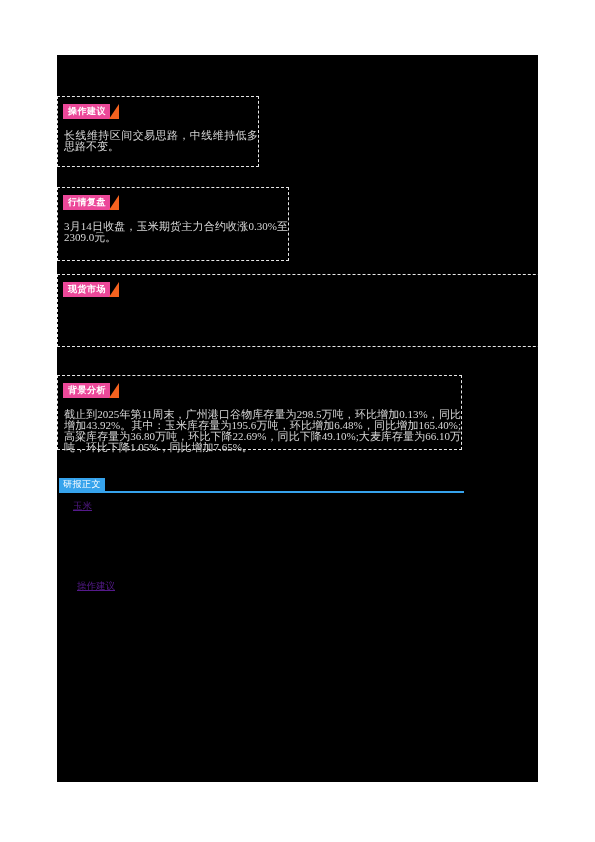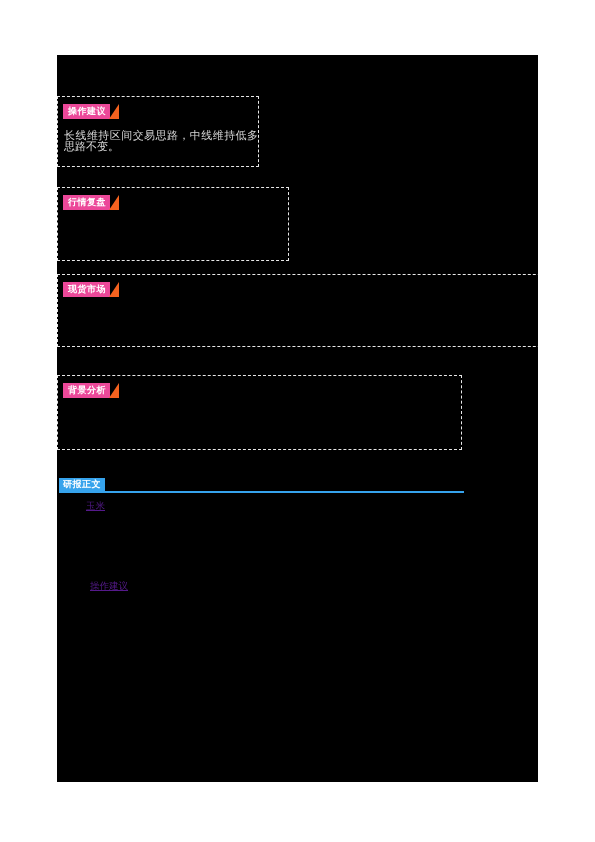--- a/index.html
+++ b/index.html
@@ -92,21 +92,21 @@
   }
   #research-heading .blue-tag {
     position: absolute;
     left: 0;
     top: 0;
     height: 13px;
     line-height: 13px;
     background: #36a3ec;
     color: #ffffff;
     font-size: 9px;
-    font-weight: bold;
+    font-weight: normal;
     padding: 0 4px;
     font-family: "Liberation Sans", "DejaVu Sans", sans-serif;
     white-space: nowrap;
     letter-spacing: 0.5px;
   }
   #research-heading .blue-rule {
     position: absolute;
     left: 0px;
     top: 13px;
     width: 405px;
@@ -115,45 +115,46 @@
   }
 
   
   .body-link {
     position: absolute;
     color: #551a8b;
     font-size: 9.5px;
     font-family: "Liberation Serif", "DejaVu Serif", serif;
     cursor: pointer;
     white-space: nowrap;
-    margin-left: 13px;
   }
   #link-corn        { left: 16px; top: 445px; }
   #link-corn-future { left: 20px; top: 525px; }
 </style>
 </head>
 <body>
 
 <div id="doc-canvas">
 
   <div class="section" id="sec-operation">
     <div class="tag">操作建议</div>
     <div class="section-body">长线维持区间交易思路，中线维持低多思路不变。</div>
   </div>
 
   <div class="section" id="sec-review">
     <div class="tag">行情复盘</div>
+    <div class="section-body">3月14日收盘，玉米期货主力合约收涨0.30%至2309.0元。</div>
   </div>
 
   <div class="section" id="sec-spot">
     <div class="tag">现货市场</div>
   </div>
 
   <div class="section" id="sec-background">
     <div class="tag">背景分析</div>
+    <div class="section-body">截止到2025年第11周末，广州港口谷物库存量为298.5万吨，环比增加0.13%，同比增加43.92%。其中：玉米库存量为195.6万吨，环比增加6.48%，同比增加165.40%;高粱库存量为36.80万吨，环比下降22.69%，同比下降49.10%;大麦库存量为66.10万吨，环比下降1.05%，同比增加7.65%。</div>
   </div>
 
   <div id="research-heading">
     <span class="blue-tag">研报正文</span>
     <span class="blue-rule"></span>
   </div>
 
   <a class="body-link" id="link-corn" href="#">玉米</a>
   <a class="body-link" id="link-corn-future" href="#">操作建议</a>
 

